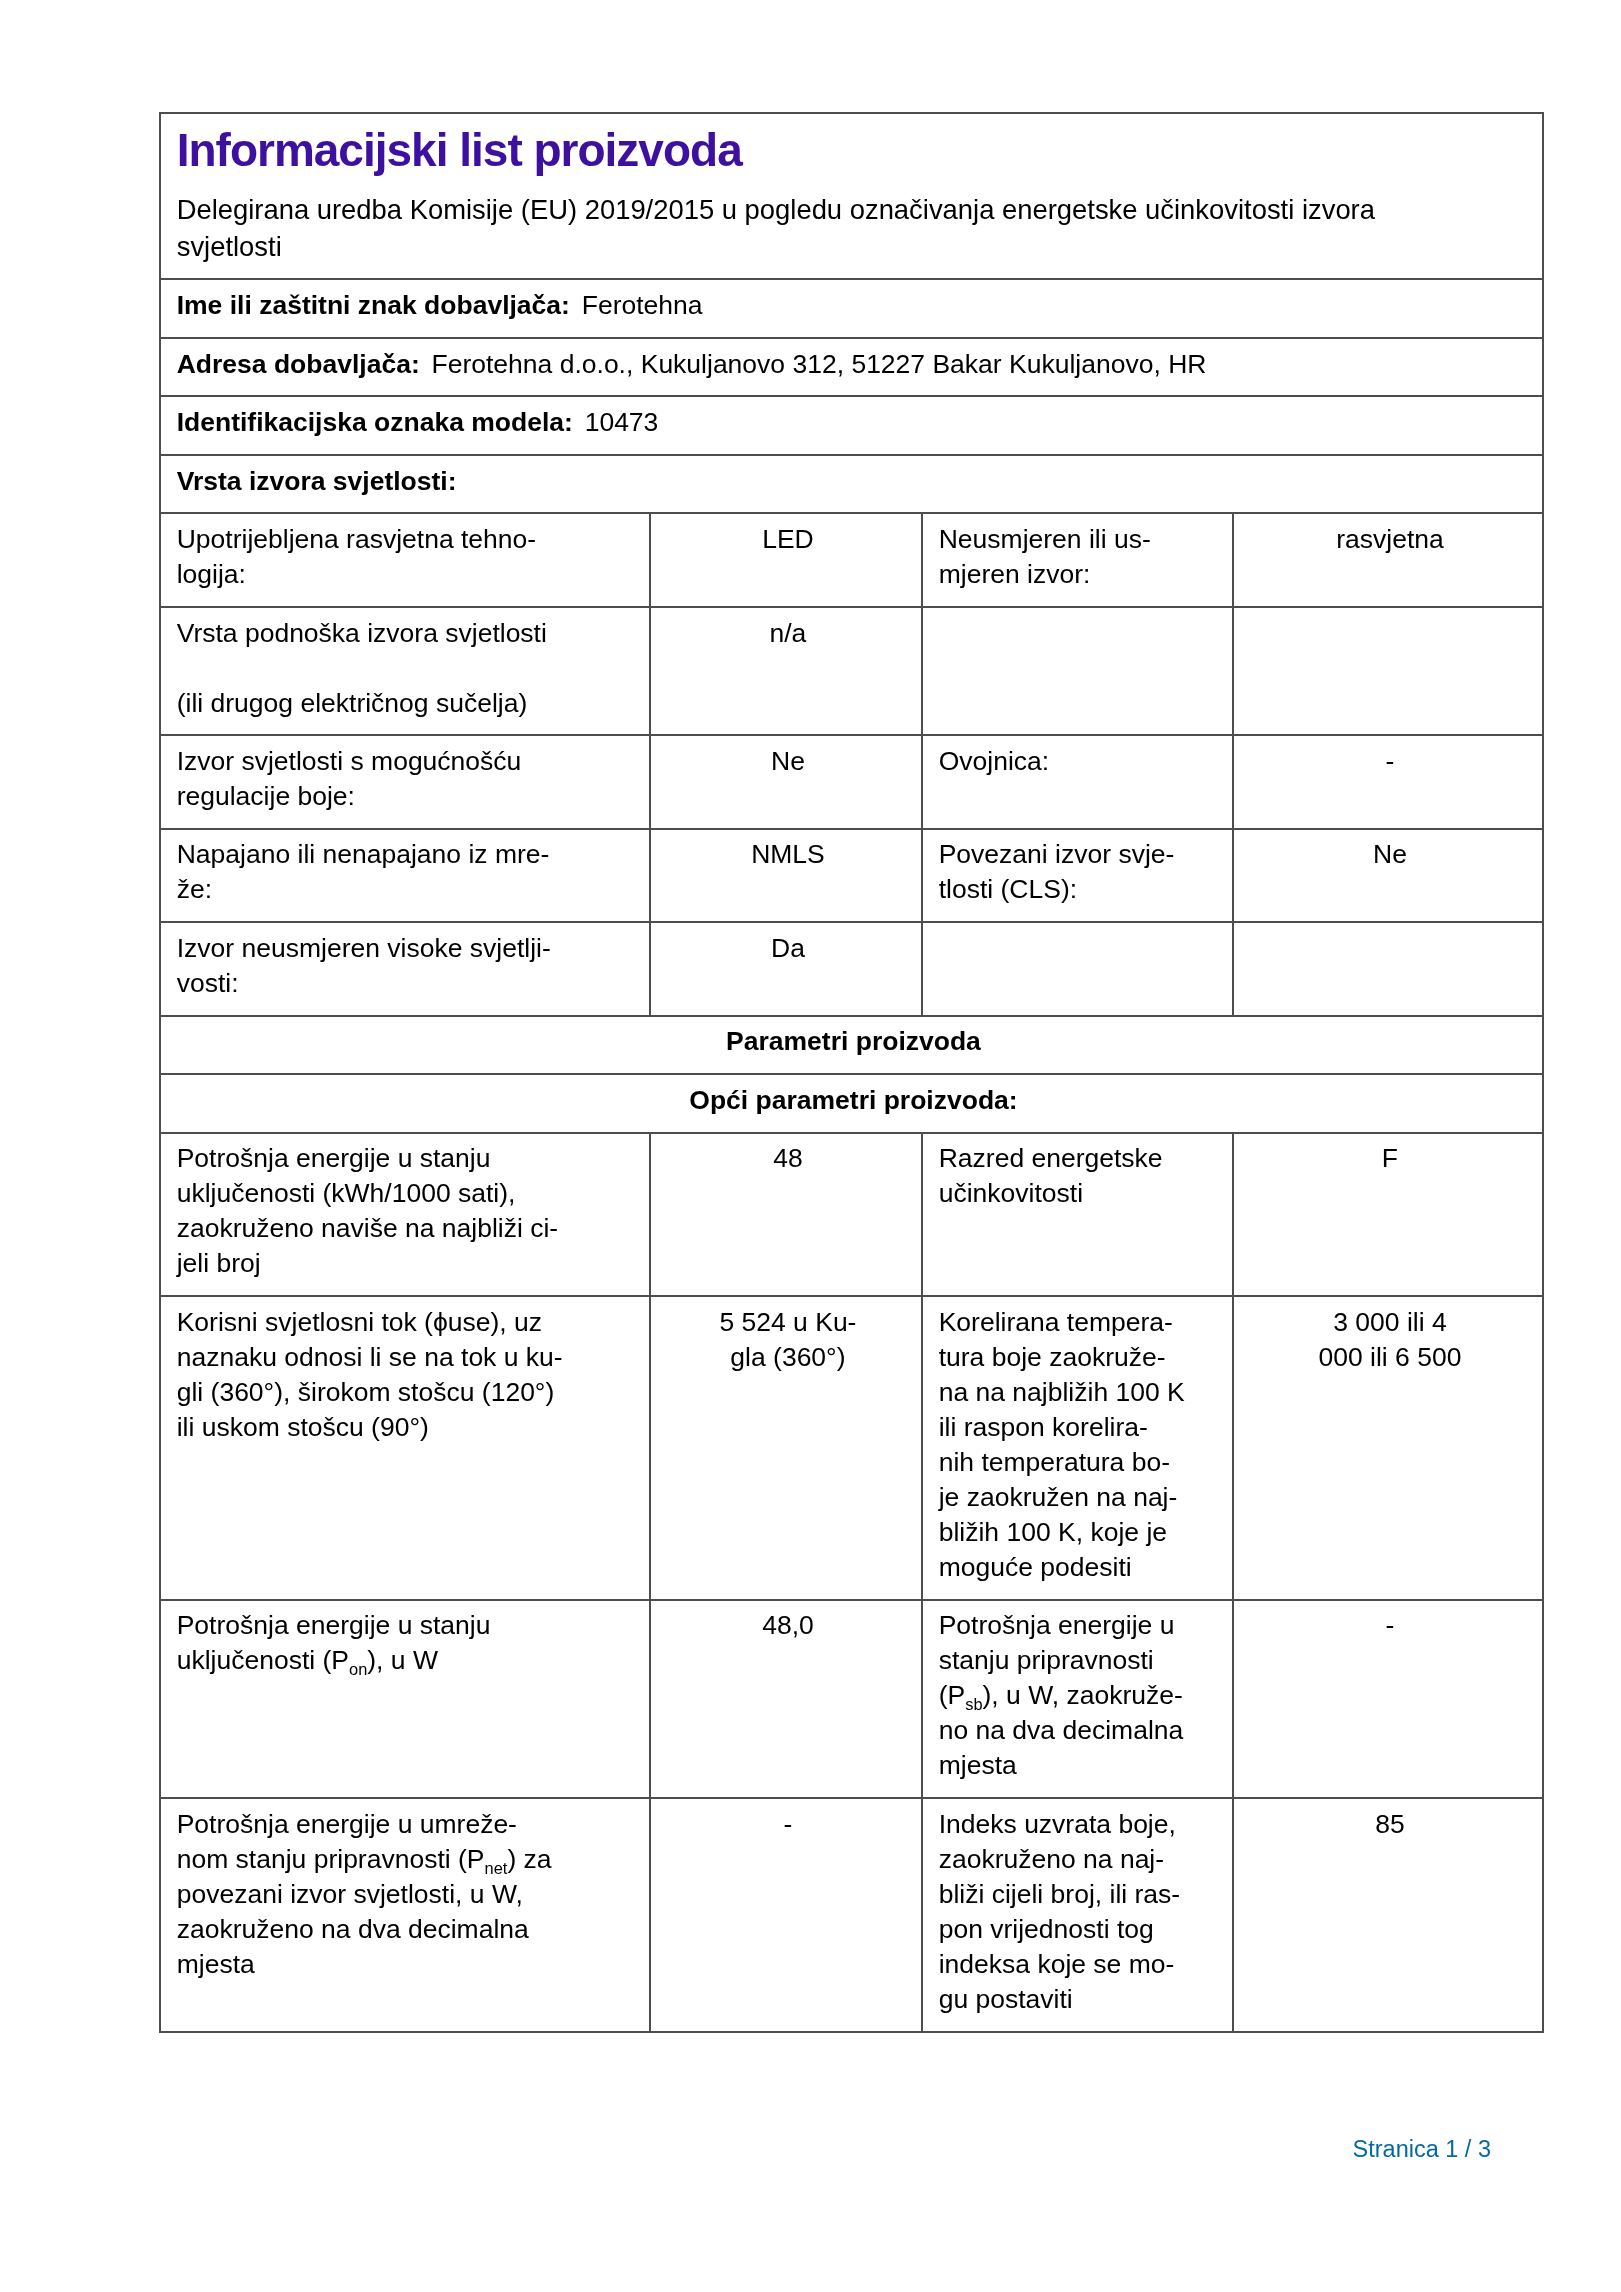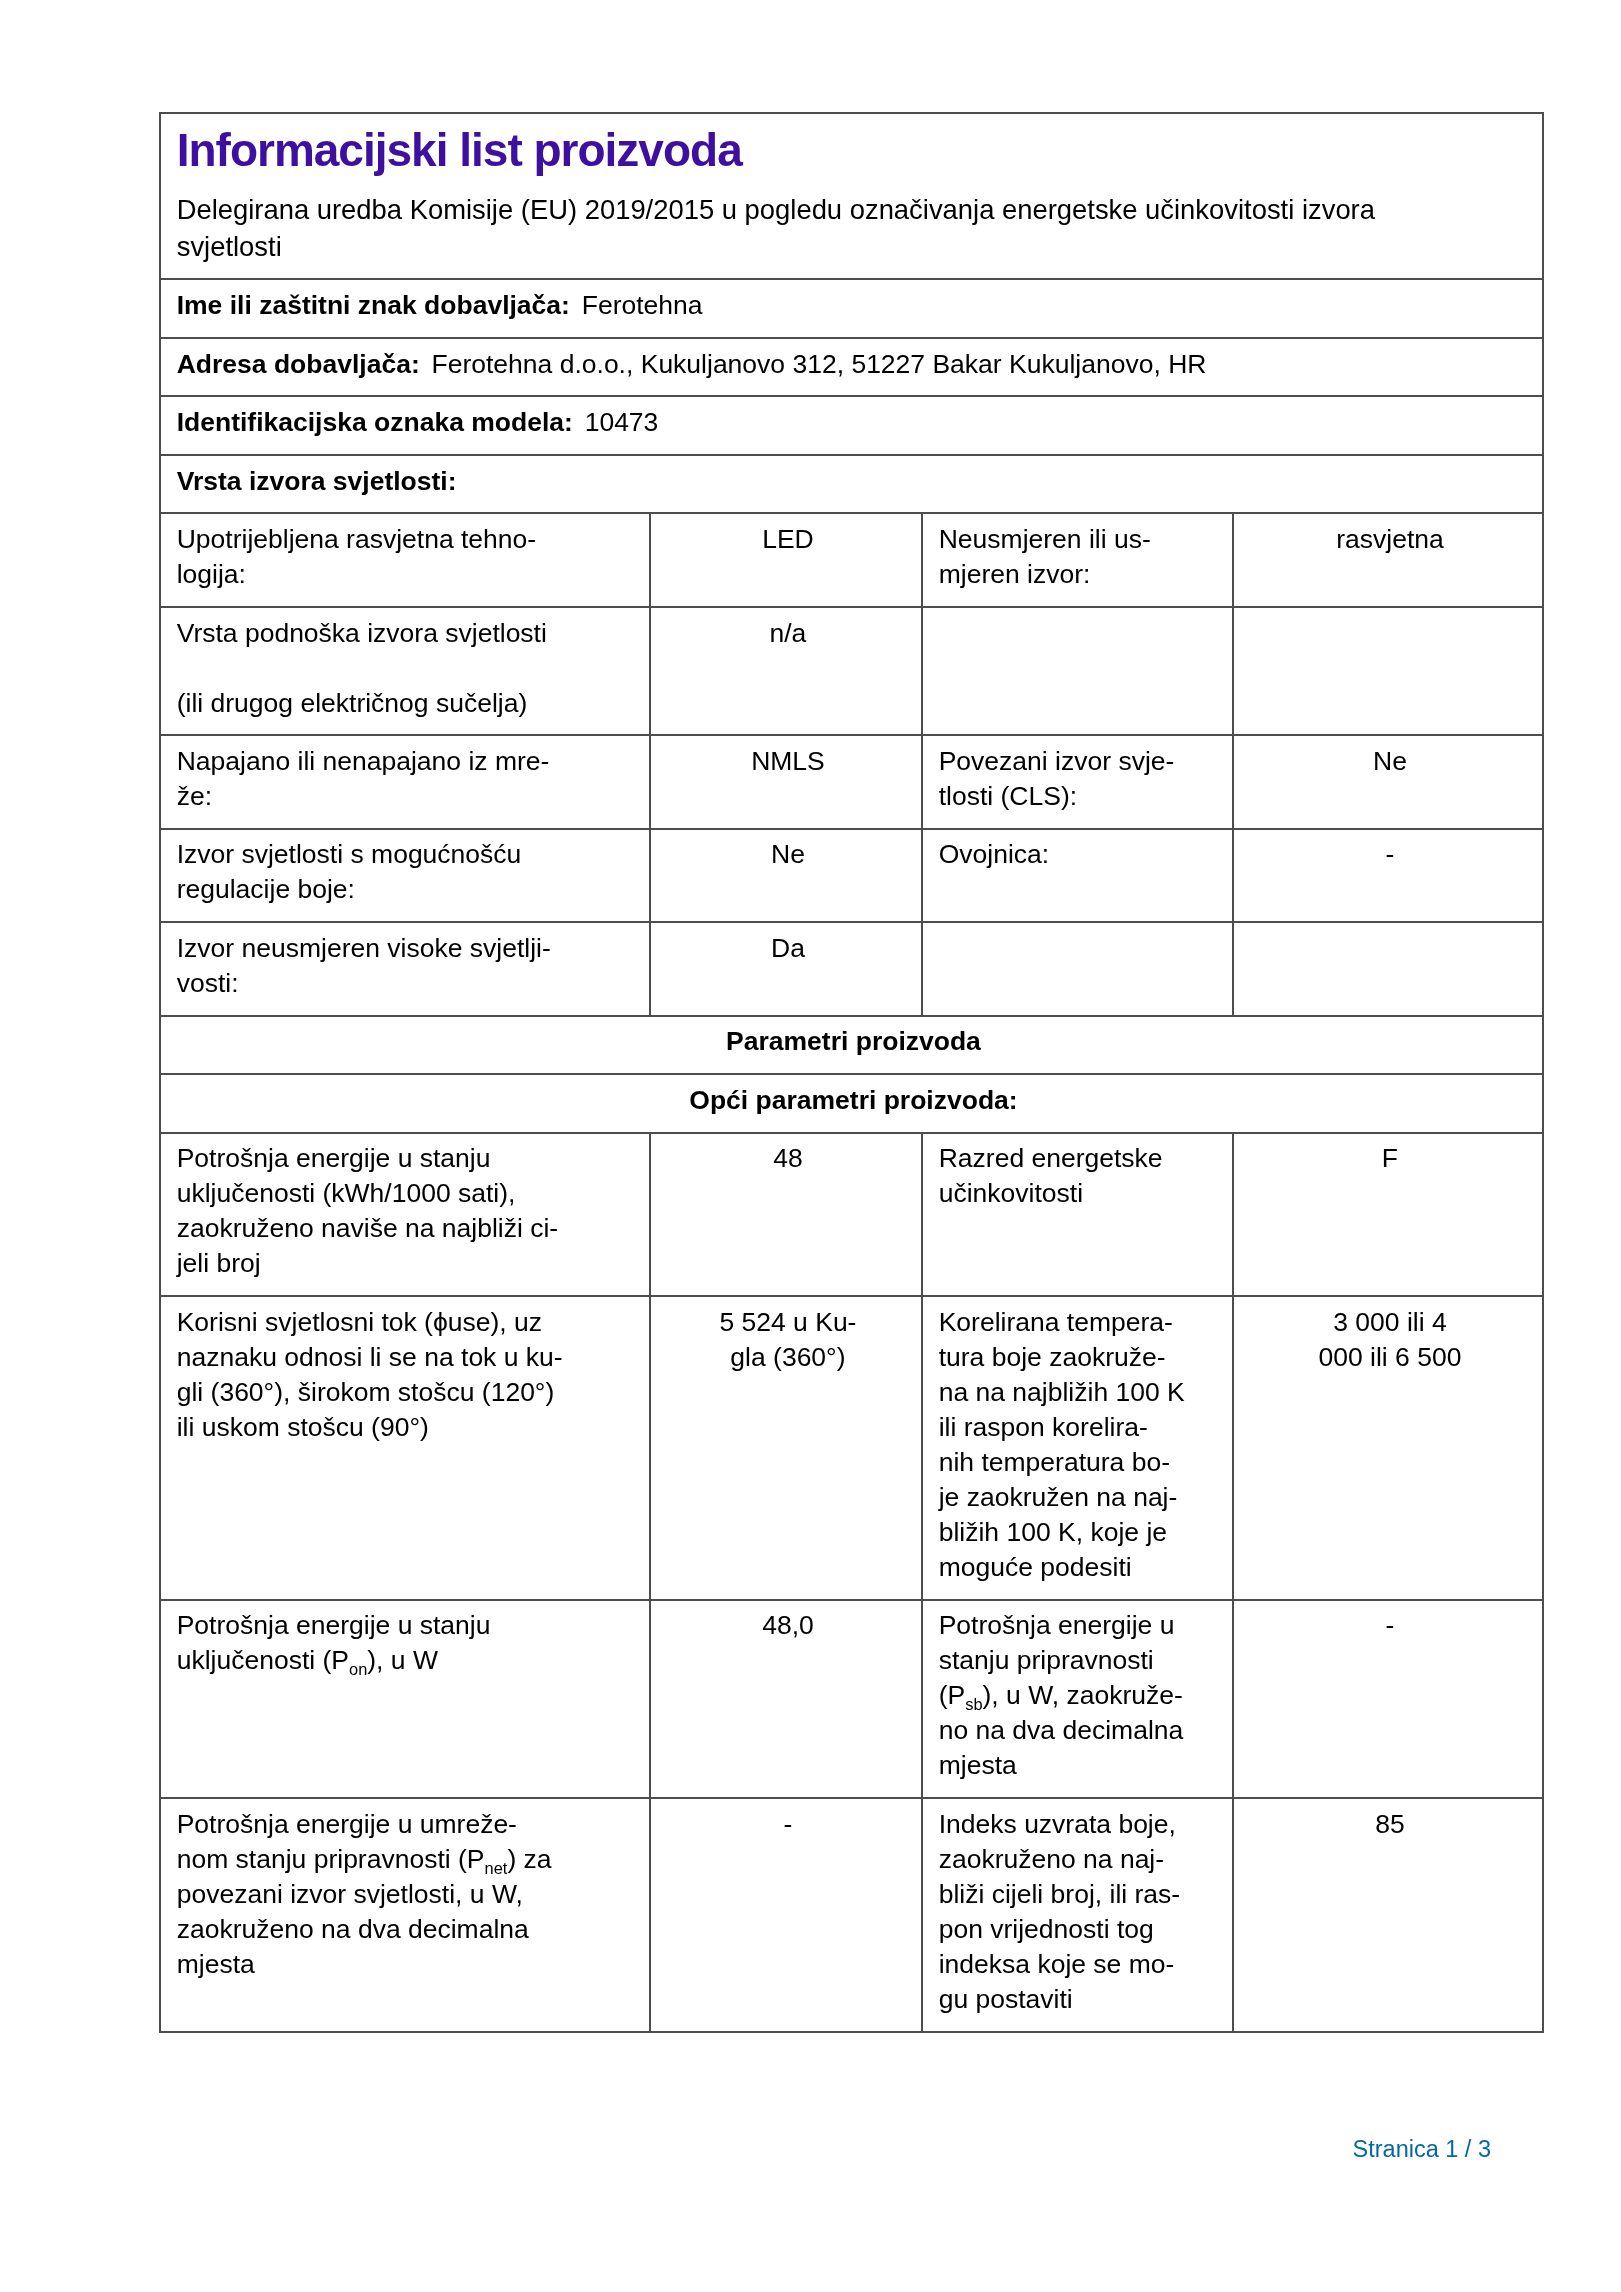--- a/index.html
+++ b/index.html
@@ -120,33 +120,33 @@
     </tr>
     <tr>
       <td class="p">Vrsta podnoška izvora svjetlosti
 
 (ili drugog električnog sučelja)</td>
       <td class="v">n/a</td>
       <td class="p"></td>
       <td class="v"></td>
     </tr>
     <tr>
+      <td class="p">Izvor svjetlosti s mogućnošću
+regulacije boje:</td>
+      <td class="v">Ne</td>
+      <td class="p">Ovojnica:</td>
+      <td class="v">-</td>
+    </tr>
+    <tr>
       <td class="p">Napajano ili nenapajano iz mre-
 že:</td>
       <td class="v">NMLS</td>
       <td class="p">Povezani izvor svje-
 tlosti (CLS):</td>
       <td class="v">Ne</td>
-    </tr>
-    <tr>
-      <td class="p">Izvor svjetlosti s mogućnošću
-regulacije boje:</td>
-      <td class="v">Ne</td>
-      <td class="p">Ovojnica:</td>
-      <td class="v">-</td>
     </tr>
     <tr>
       <td class="p">Izvor neusmjeren visoke svjetlji-
 vosti:</td>
       <td class="v">Da</td>
       <td class="p"></td>
       <td class="v"></td>
     </tr>
 
     <tr>

